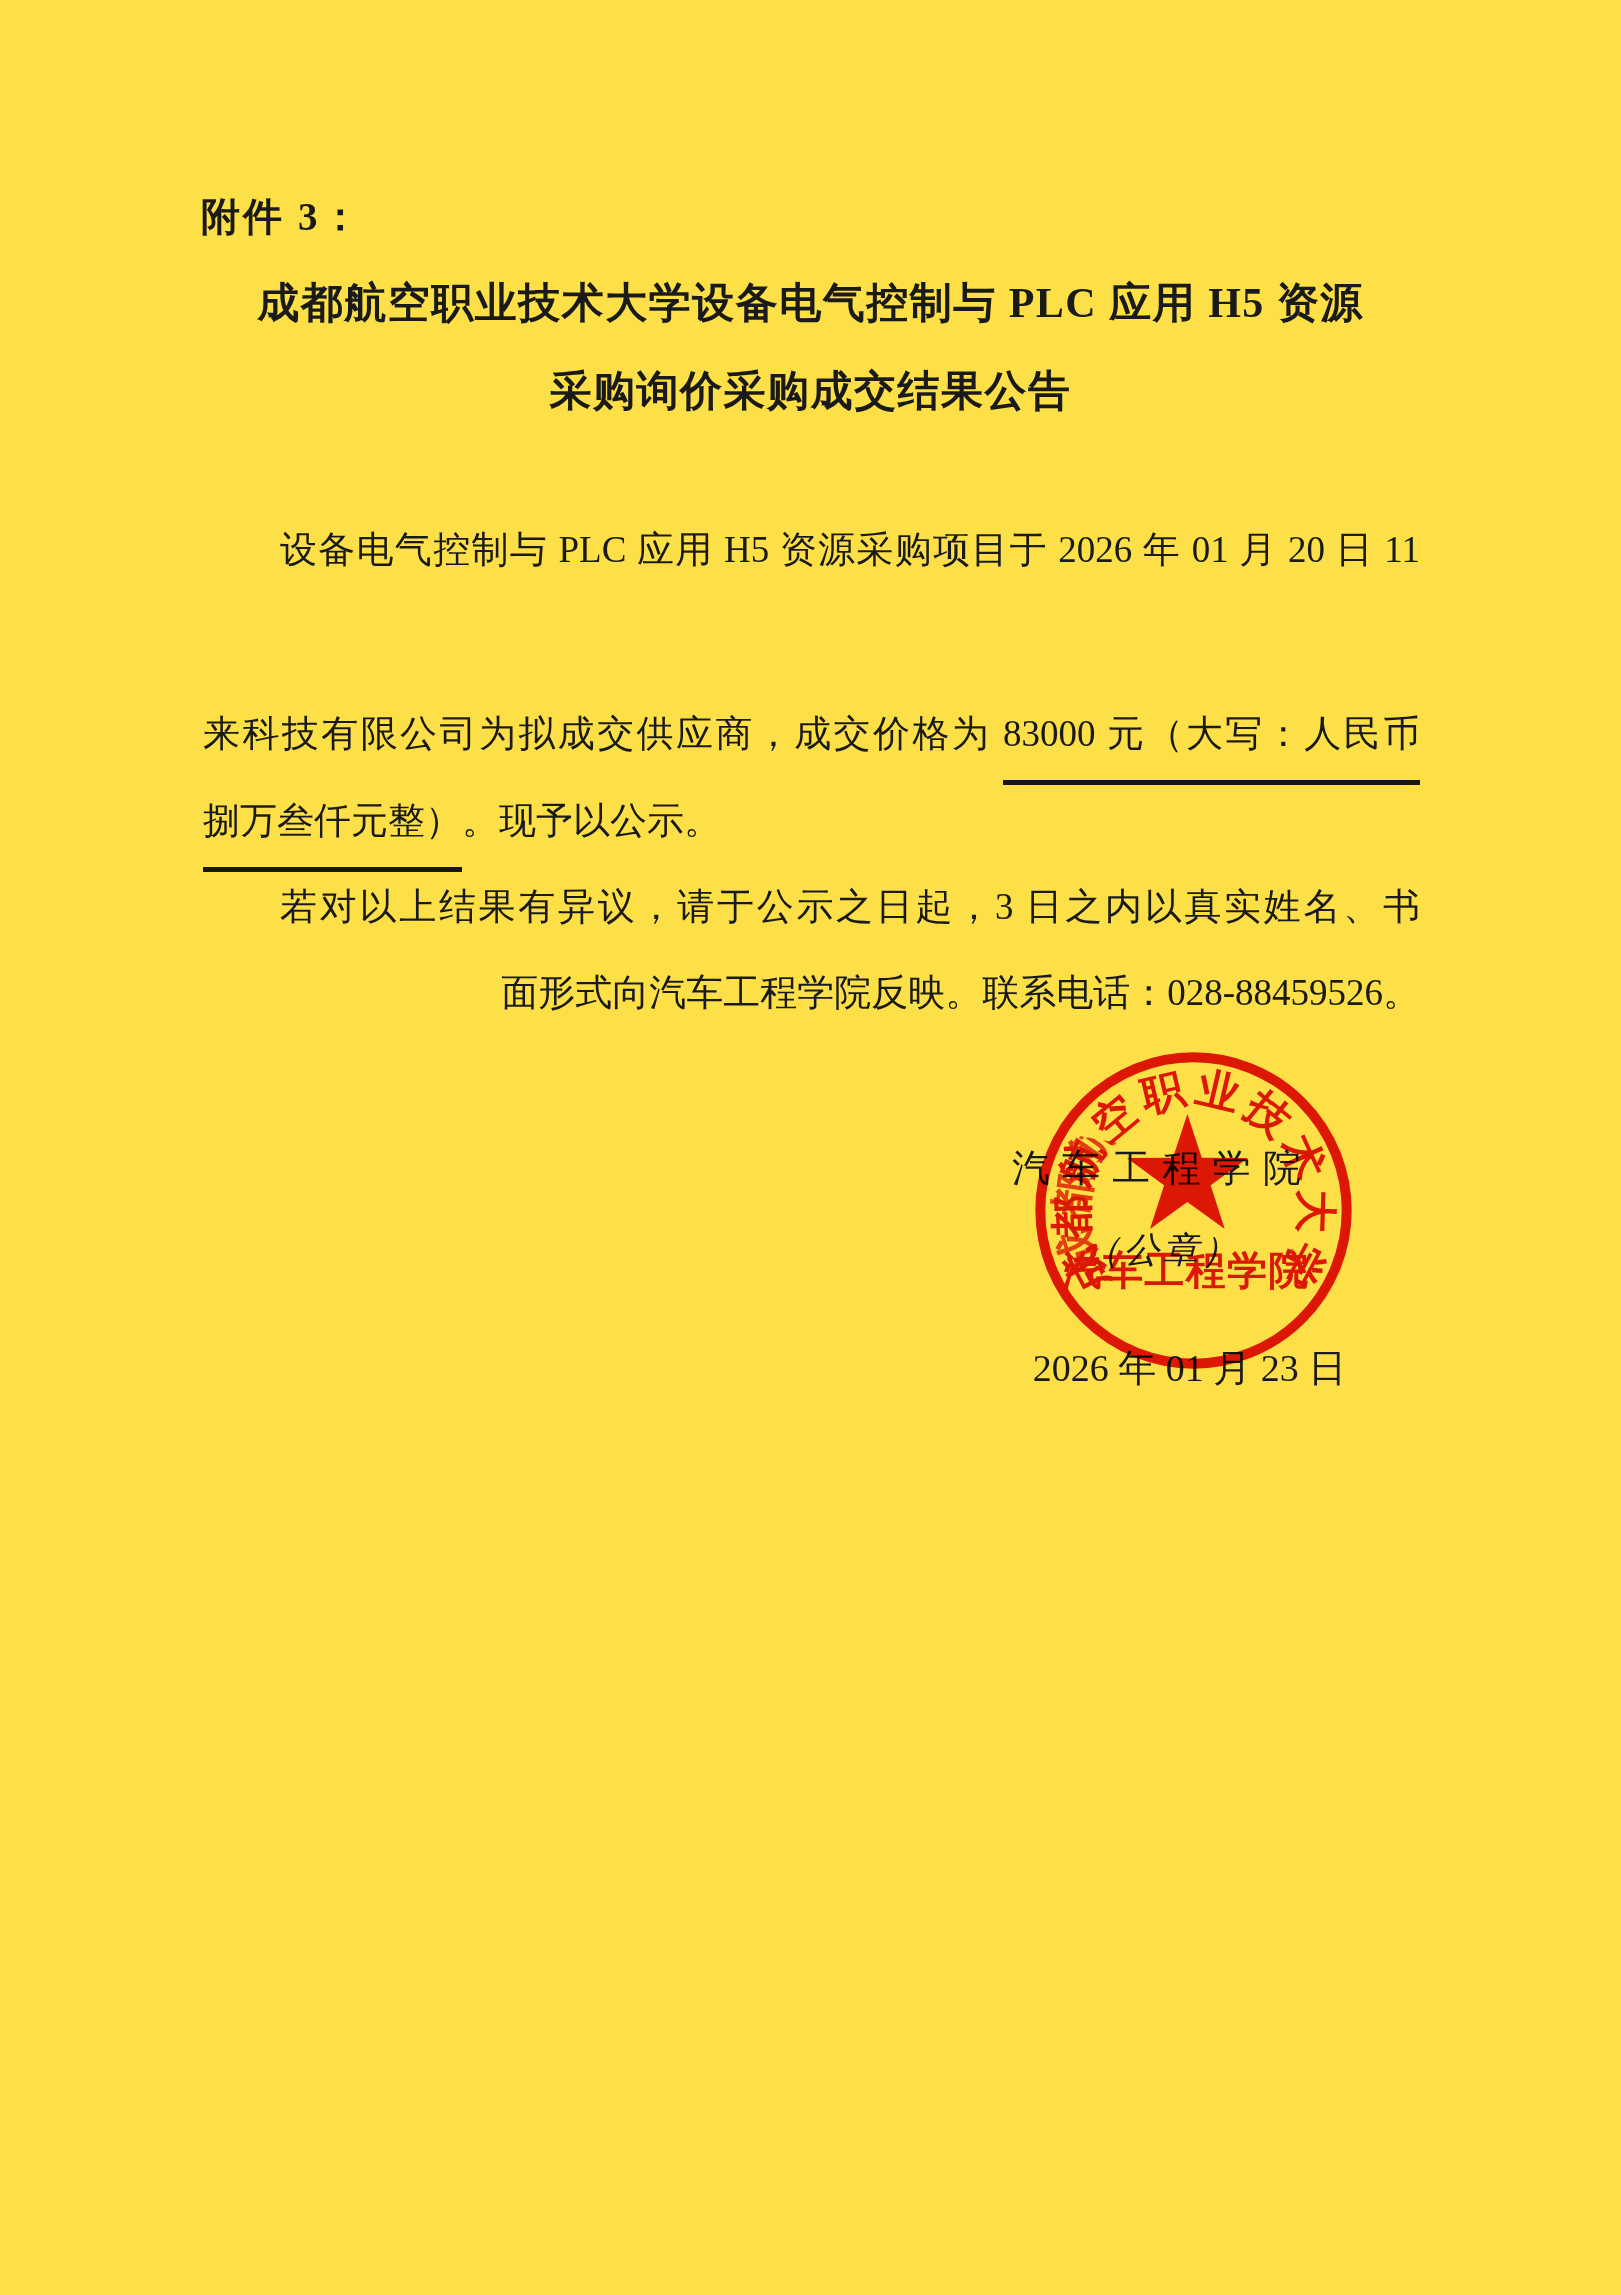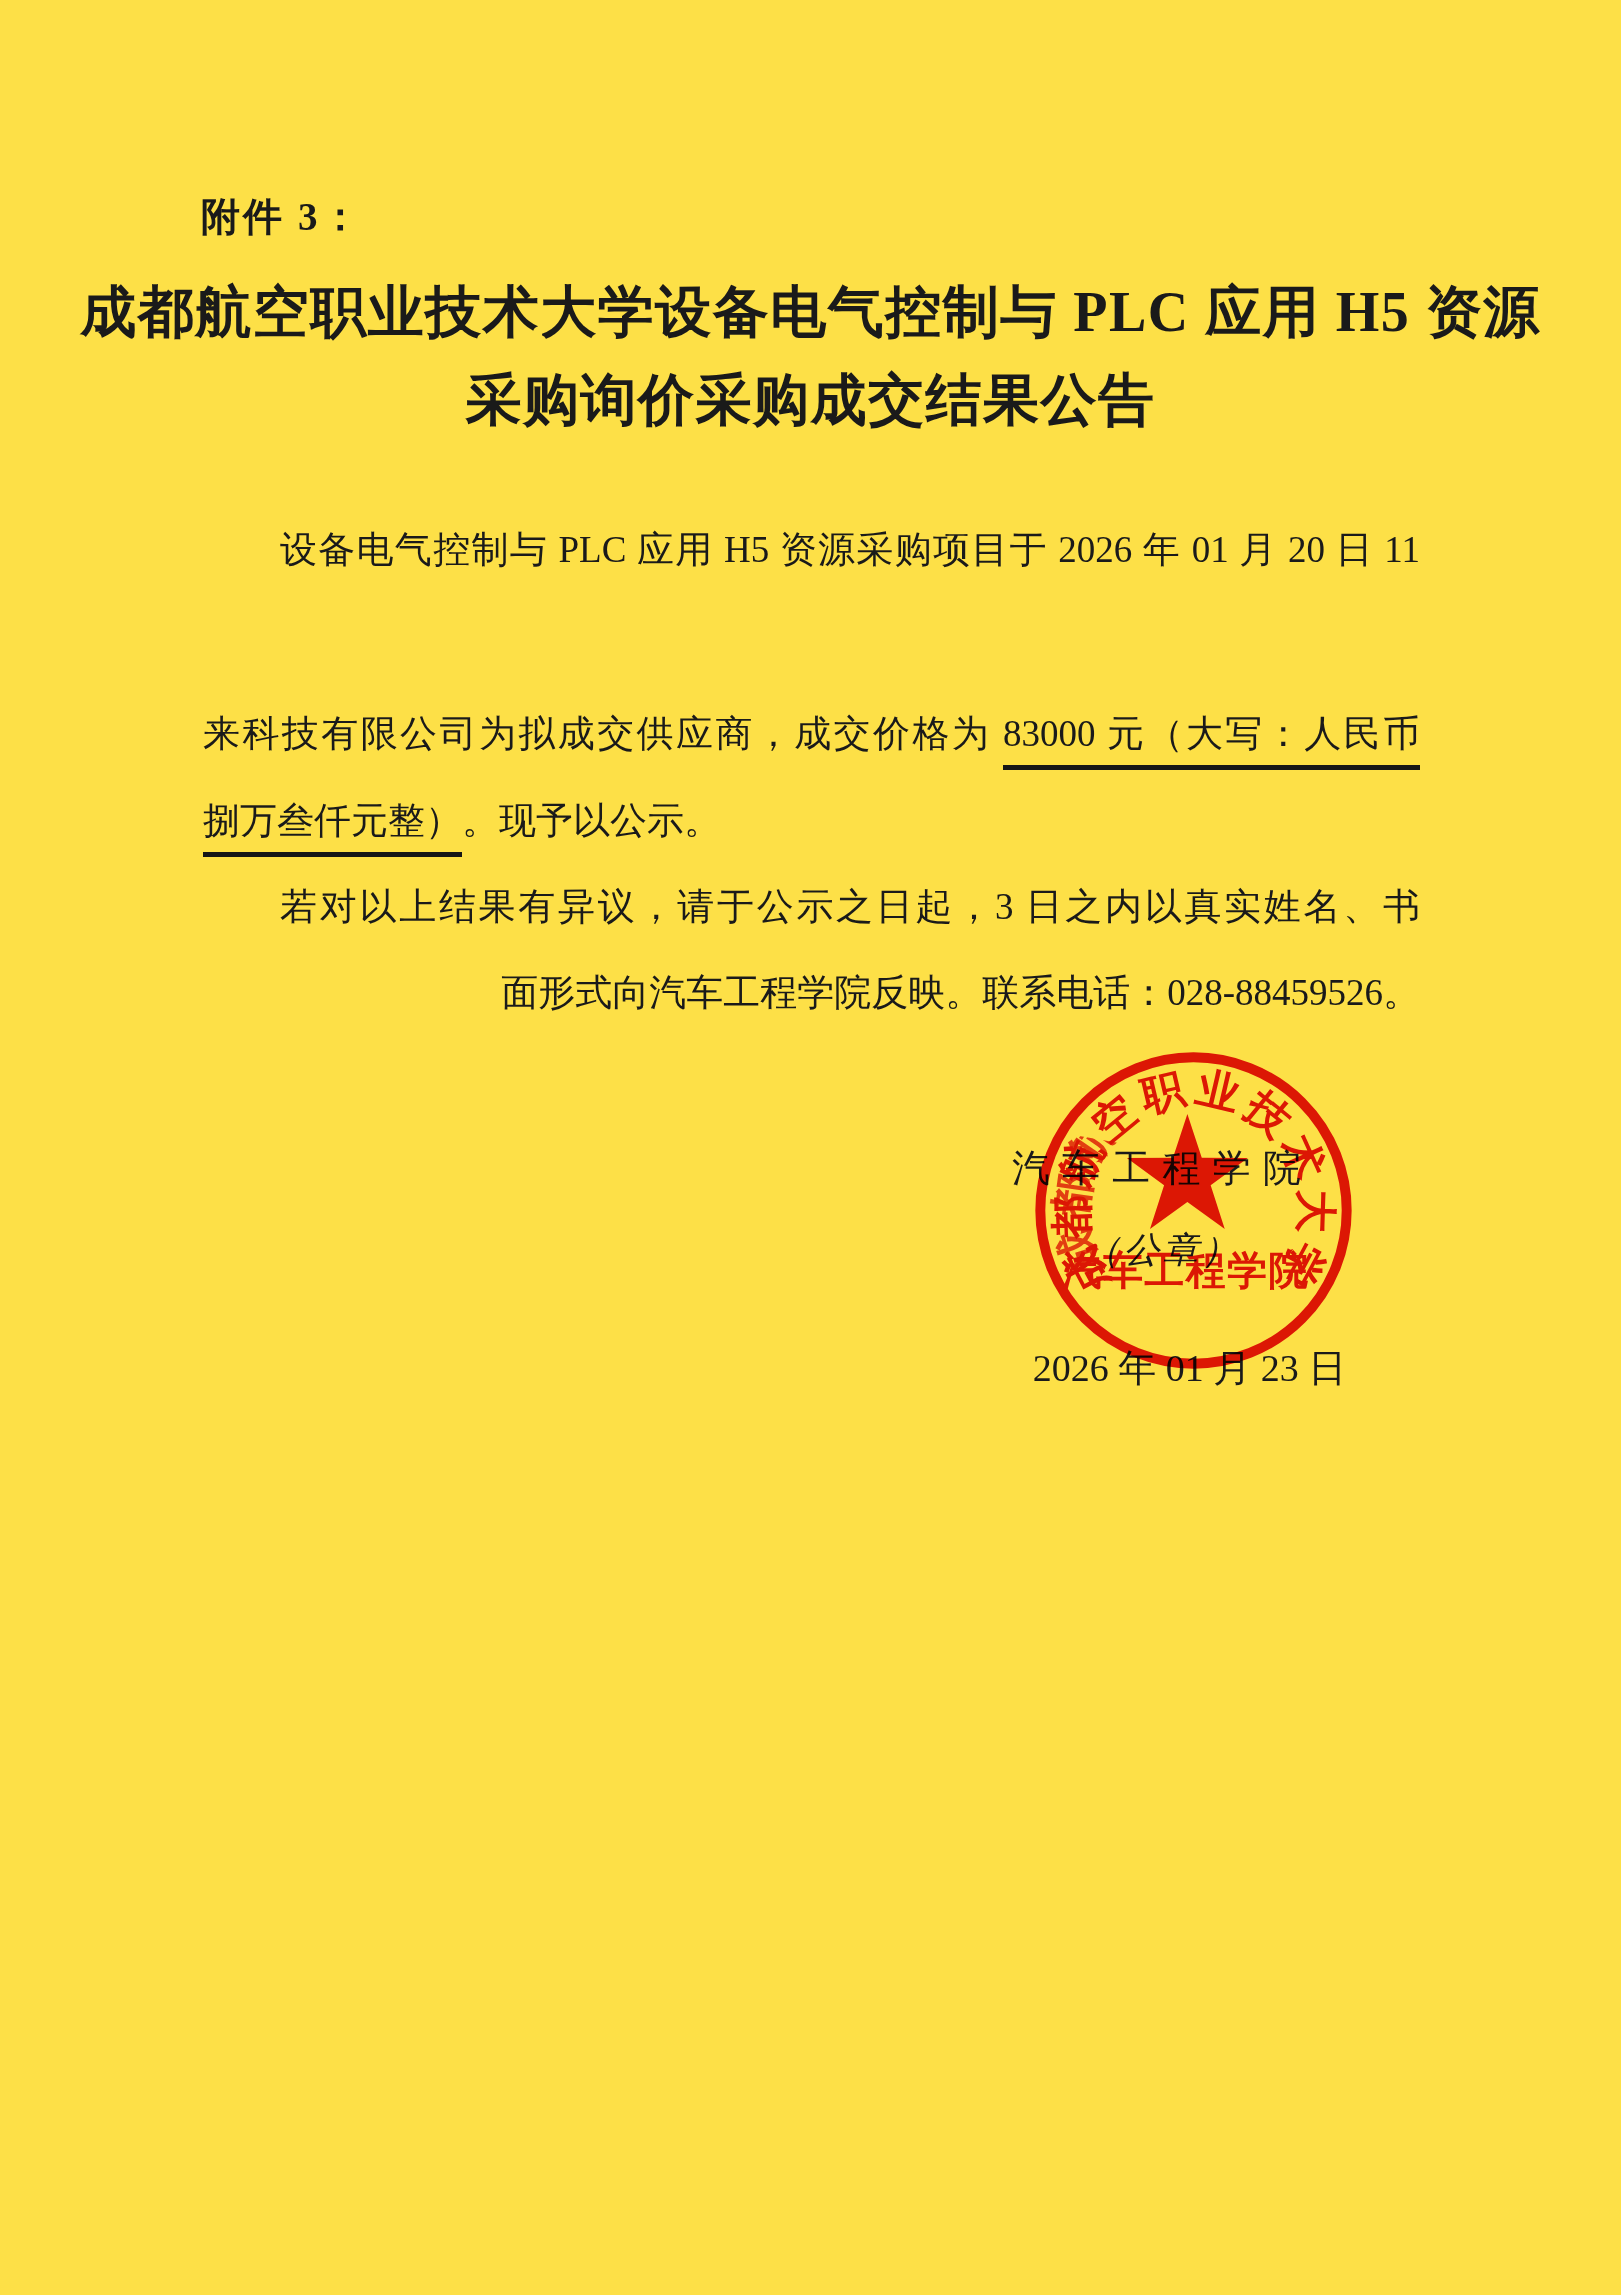--- a/index.html
+++ b/index.html
@@ -15,42 +15,42 @@
   }
   .abs { position: absolute; }
   .attachment {
     left: 201px; top: 190px;
     font-size: 39px; font-weight: 600; letter-spacing: 3.1px;
     white-space: nowrap;
   }
   .title-line {
     left: 0; width: 1621px;
     text-align: center;
-    font-size: 56px; font-weight: 700; letter-spacing: 1.5px;
+    font-size: 42px; font-weight: 700; letter-spacing: 1.5px;
     white-space: nowrap;
   }
   .t1 { top: 275px; }
   .t2 { top: 363px; }
   .bodyline {
     left: 203px; width: 1217px;
     font-size: 37px; line-height: 44px;
     white-space: nowrap;
     color: var(--ink);
   }
   .just { text-align: justify; text-align-last: justify; white-space: normal; }
   .ind  { text-indent: 77px; }
   .bl1 { top: 528px; }
   .bl2 { top: 627px; }
   .bl3 { top: 712px; }
   .bl4 { top: 799px; }
   .bl5 { top: 885px; }
   .bl6 { top: 971px; text-align: right; }
   .uline {
     border-bottom: 5.4px solid #161616;
-    padding-bottom: 11px;
+    padding-bottom: 26px;
   }
   .sig-dept {
     left: 914px; top: 1143px; width: 497px;
     text-align: center; font-size: 38px; letter-spacing: 12.2px;
     white-space: nowrap;
   }
   .sig-seal-note {
     left: 914px; top: 1226px; width: 497px;
     text-align: center; font-size: 36px; letter-spacing: 3.1px;
     white-space: nowrap;

